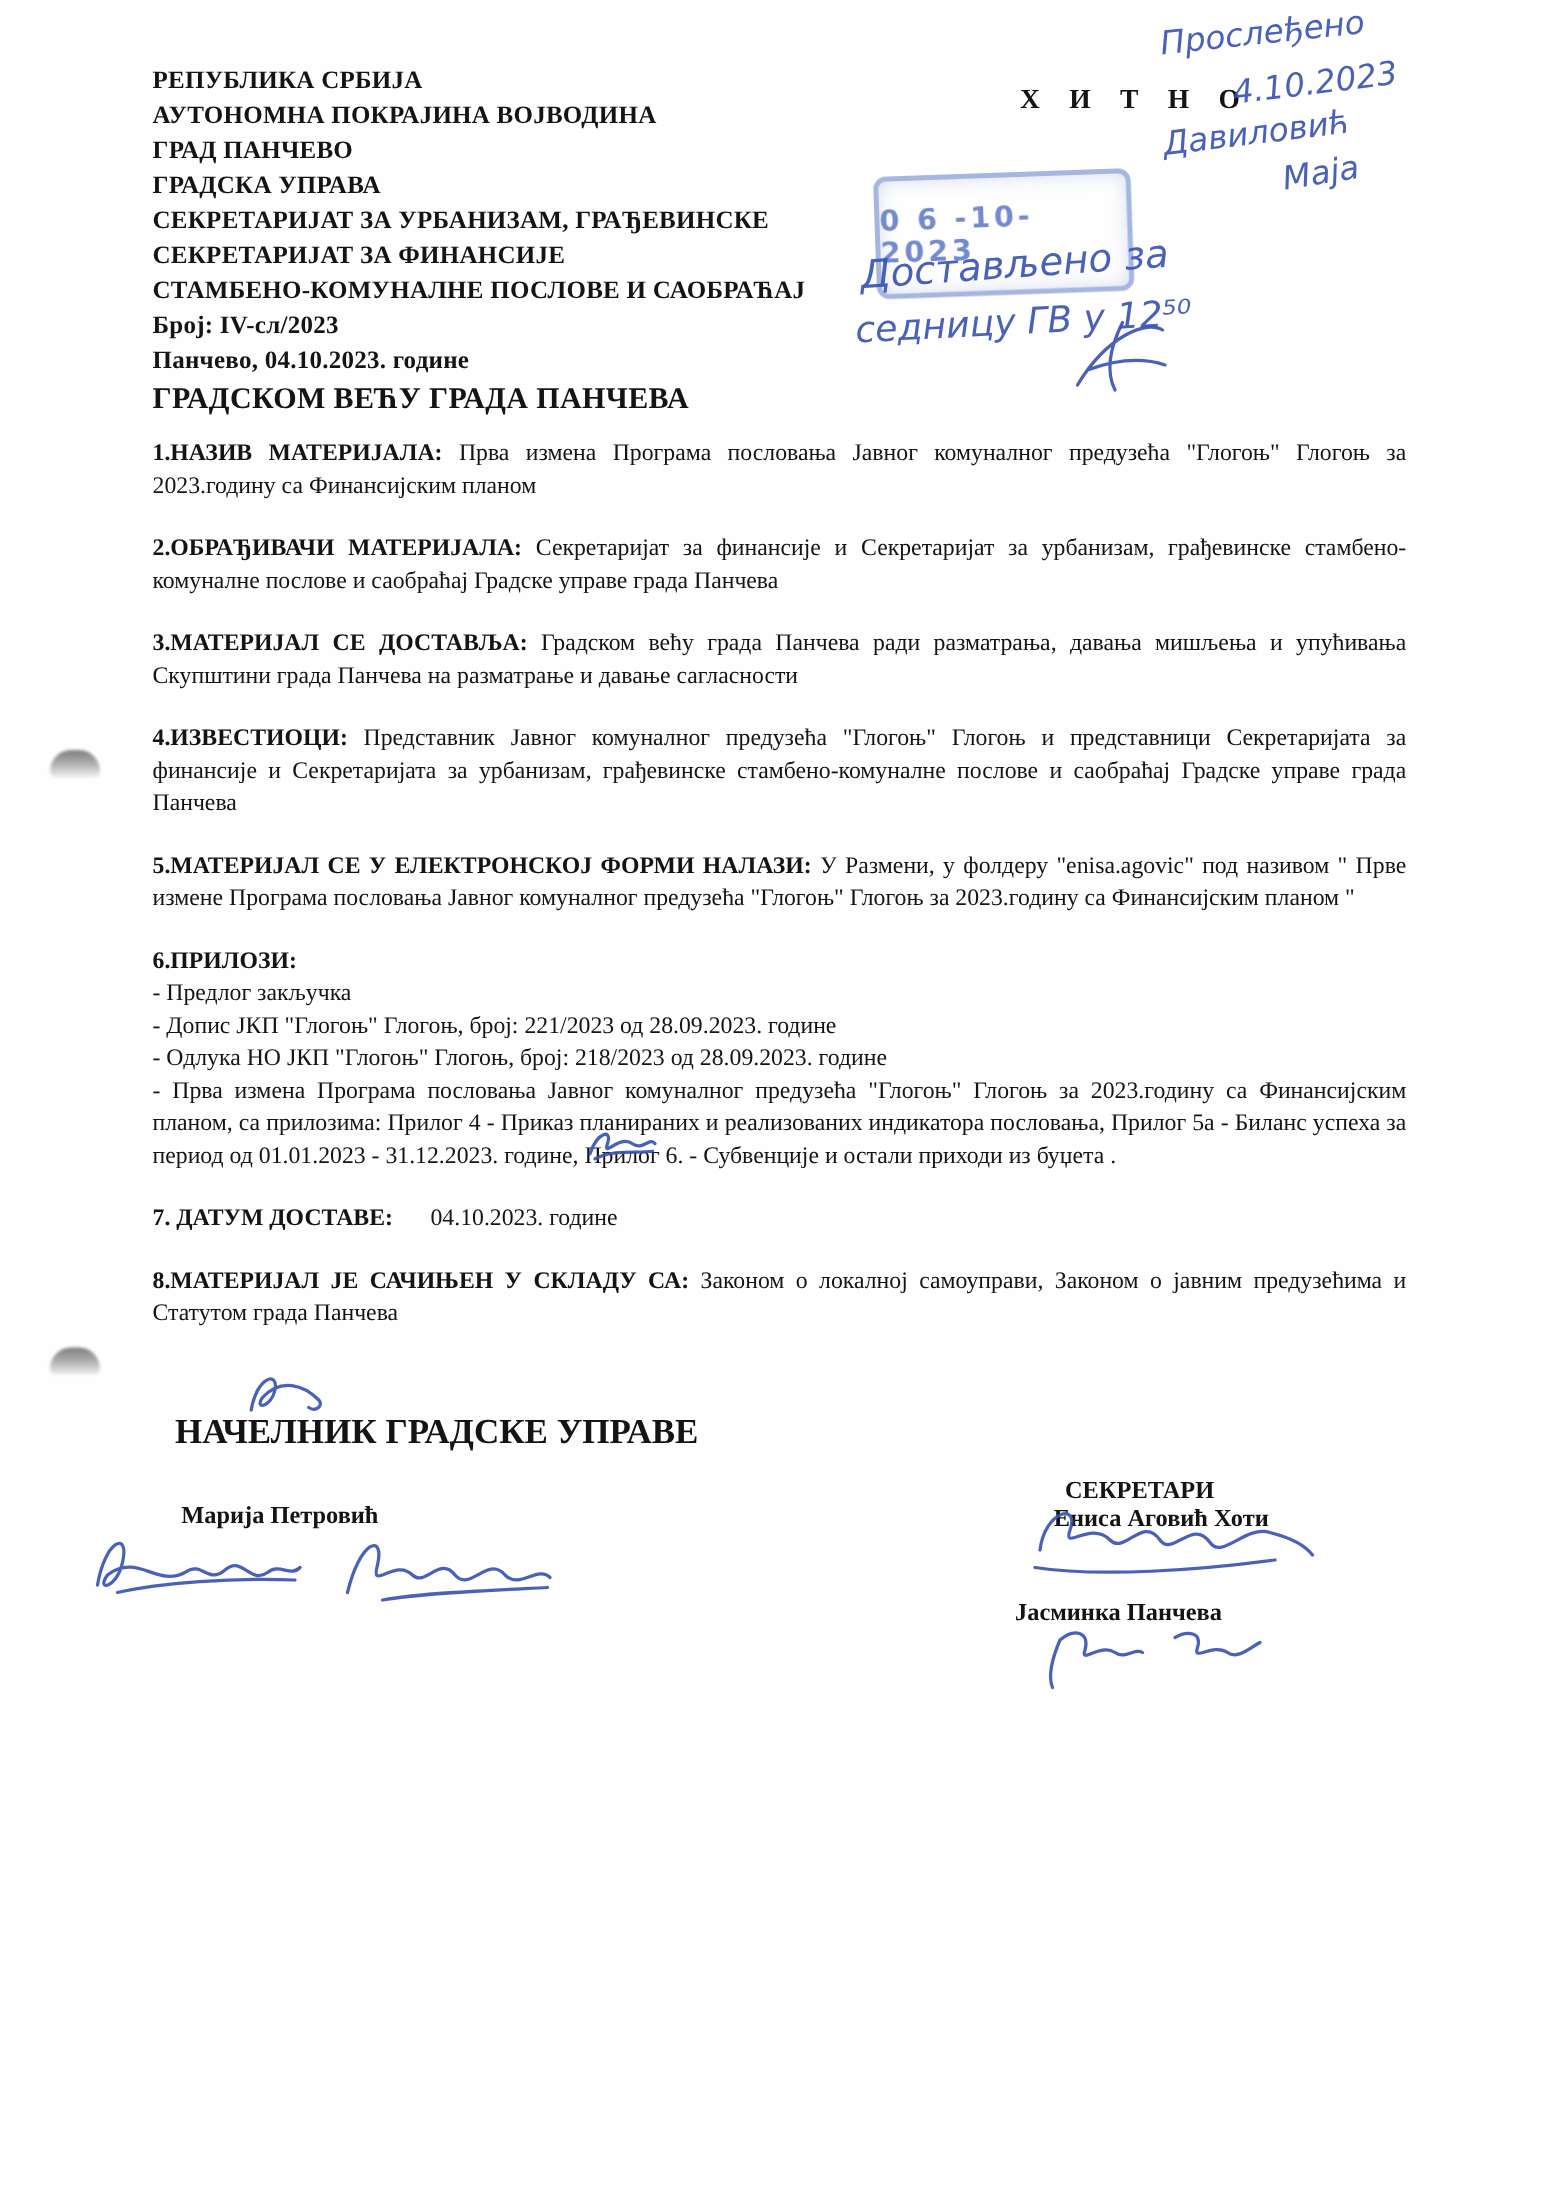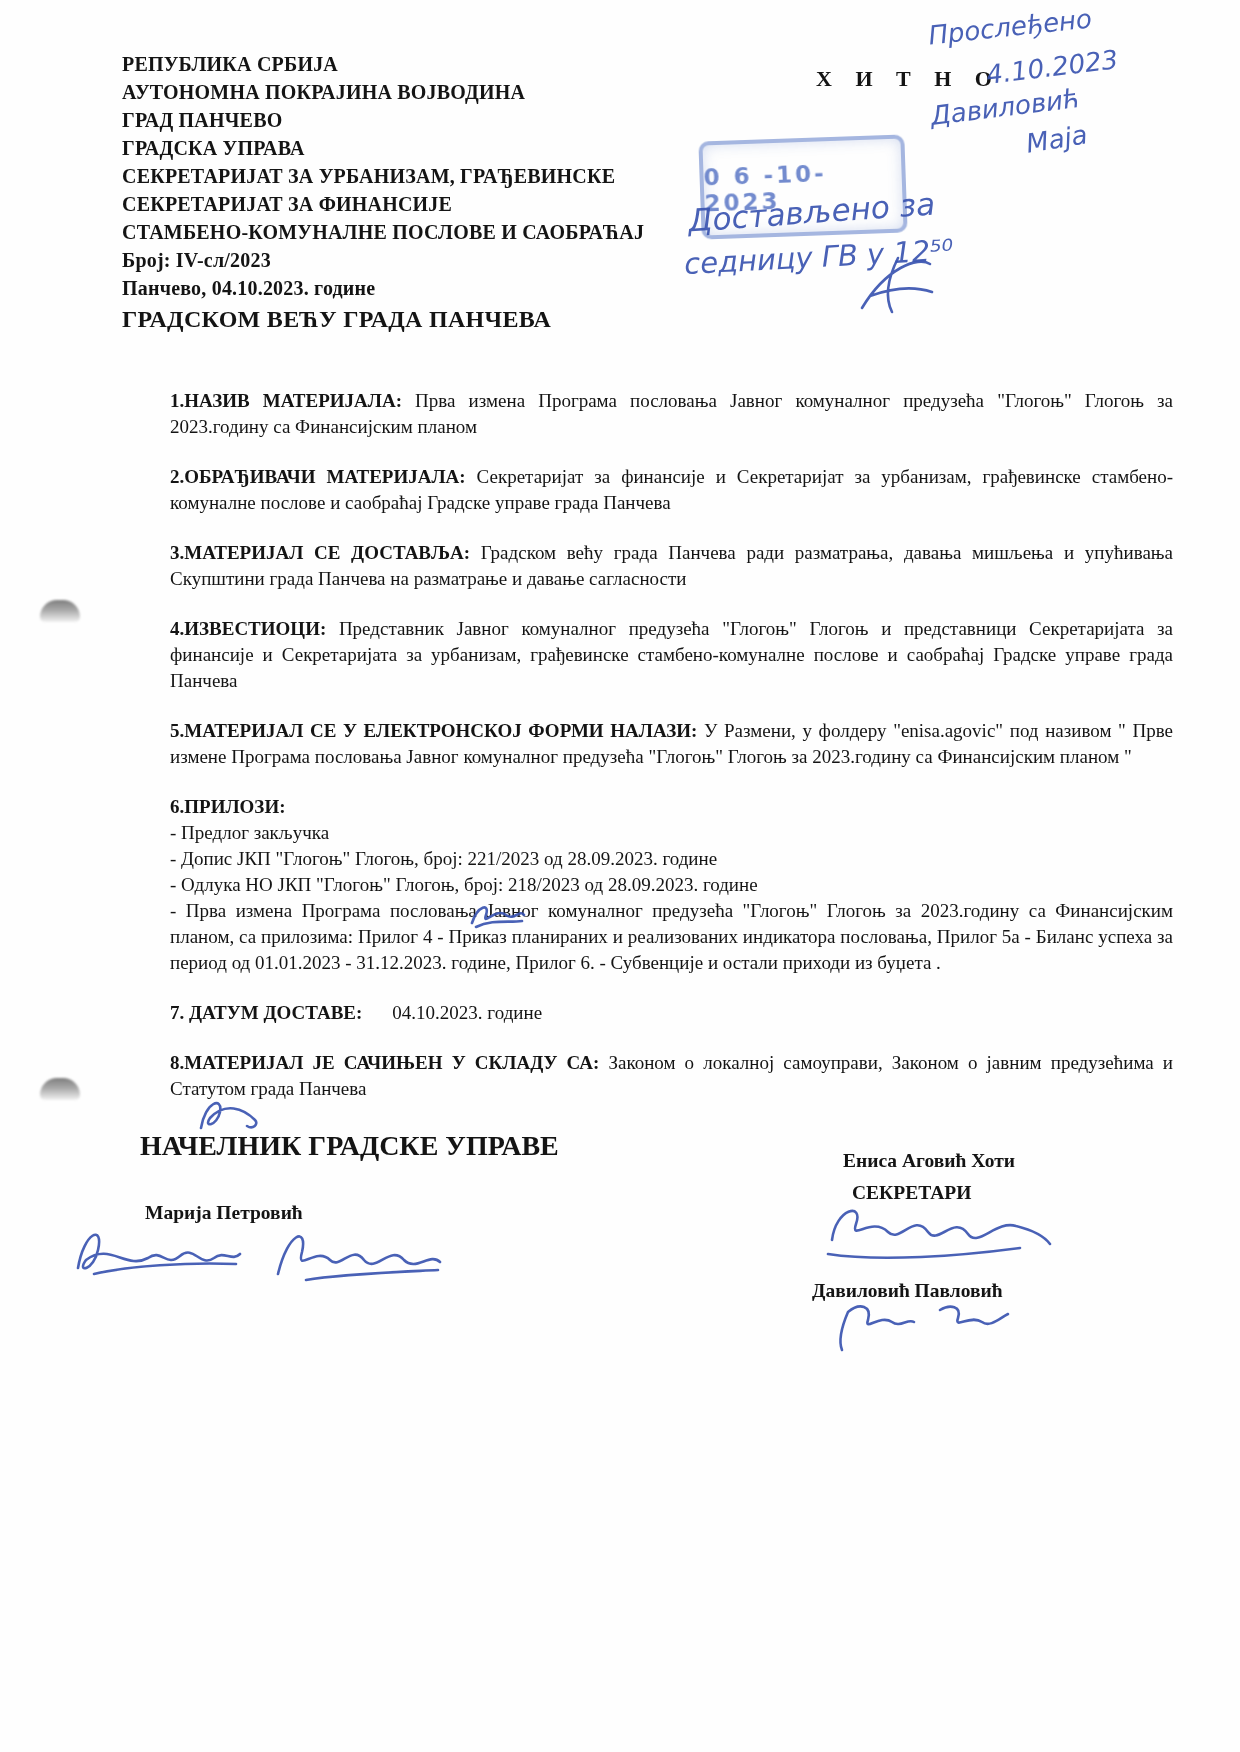--- a/index.html
+++ b/index.html
@@ -50,36 +50,36 @@
   .stamp-date {
     color:#647fc9; font-family:"DejaVu Sans", sans-serif;
     font-weight:bold; font-size:23px; letter-spacing:3px; opacity:0.9;
   }
   
   .recipient {
     position:absolute; left:122px; top:306px;
     font-weight:bold; font-size:24px; letter-spacing:0.3px;
   }
   .content {
-    position:absolute; left:122px; top:388px; width:1003px;
-    font-size:19px; line-height:26px; text-align:justify;margin-left:48px;
+    position:absolute; left:122px; top:350px; width:1003px;
+    font-size:19px; line-height:26px; text-align:justify;
   }
   .para { margin:0 0 24px 0; }
   .para b { font-weight:bold; }
   .attach-label { margin:0; font-weight:bold; }
   .attach-line { margin:0; }
   .attach-wrap { margin:0 0 24px 0; position:relative; }
   .gap { margin-left:30px; }
   
   .sig-title { position:absolute; font-weight:bold; font-size:28px; white-space:nowrap; }
   .sig-name  { position:absolute; font-weight:bold; font-size:19.5px; white-space:nowrap; }
   .chief-title { left:140px; top:1130px; }
   .chief-name  { left:145px; top:1202px; }
   .secretaries-title { left:852px; top:1182px; font-size:19.5px; }
-  .secretary-1 { left:843px; top:1150px;text-align:center; }
+  .secretary-1 { left:843px; top:1205px;text-align:center; }
   .secretary-2 { left:812px; top:1280px; }
   svg.ink { position:absolute; overflow:visible; }
   svg.ink path { fill:none; stroke:#3a54b0; stroke-width:2.6; stroke-linecap:round; stroke-linejoin:round; opacity:0.92; }
   .sig-scribble-top { left:193px; top:1090px; width:72px; height:48px; }
   .sig-marija   { left:68px;  top:1216px; width:380px; height:80px; }
   .sig-enisa    { left:820px; top:1196px; width:235px; height:75px; }
   .sig-jasminka { left:832px; top:1296px; width:185px; height:62px; }
   .sig-paraphe  { left:852px; top:252px;  width:90px;  height:66px; }
   .sig-overwrite{ left:466px; top:899px;  width:62px;  height:34px; }
 </style>
@@ -162,19 +162,19 @@
     <path d="M10,52 C16,16 36,8 30,34 C26,54 8,58 18,44 C42,26 58,54 80,42 C94,32 98,52 112,40 C126,28 132,52 146,42 C156,34 164,46 172,38 M26,58 C60,50 120,46 168,48"></path>
     <path d="M210,58 C220,16 240,10 234,36 C228,58 248,30 262,44 C272,54 284,28 296,44 C308,58 322,28 336,44 C348,56 362,36 372,46 M238,64 C272,58 330,56 370,54"></path>
   </svg>
 
   <div class="sig-title secretaries-title">СЕКРЕТАРИ</div>
   <div class="sig-name secretary-1">Ениса Аговић Хоти</div>
   <svg class="ink sig-enisa" viewBox="0 0 235 75">
     <path d="M12,44 C16,12 44,6 36,28 C30,46 52,20 68,36 C80,48 94,16 108,36 C118,50 134,18 148,38 C158,52 176,24 196,30 C212,34 224,40 230,48 M8,58 C60,66 140,60 200,52"></path>
   </svg>
 
-  <div class="sig-name secretary-2">Давиловић Павловић</div>
+  <div class="sig-name secretary-2">Јасминка Панчева</div>
   <svg class="ink sig-jasminka" viewBox="0 0 185 62">
     <path d="M16,16 C10,30 6,44 10,54 M16,16 C28,6 40,10 36,24 C32,36 48,18 60,26 C68,32 76,22 82,26"></path>
     <path d="M108,14 C118,8 130,10 126,22 C122,34 138,18 150,26 C158,32 168,22 176,18"></path>
   </svg>
 
 </div>
 
 </body></html>

